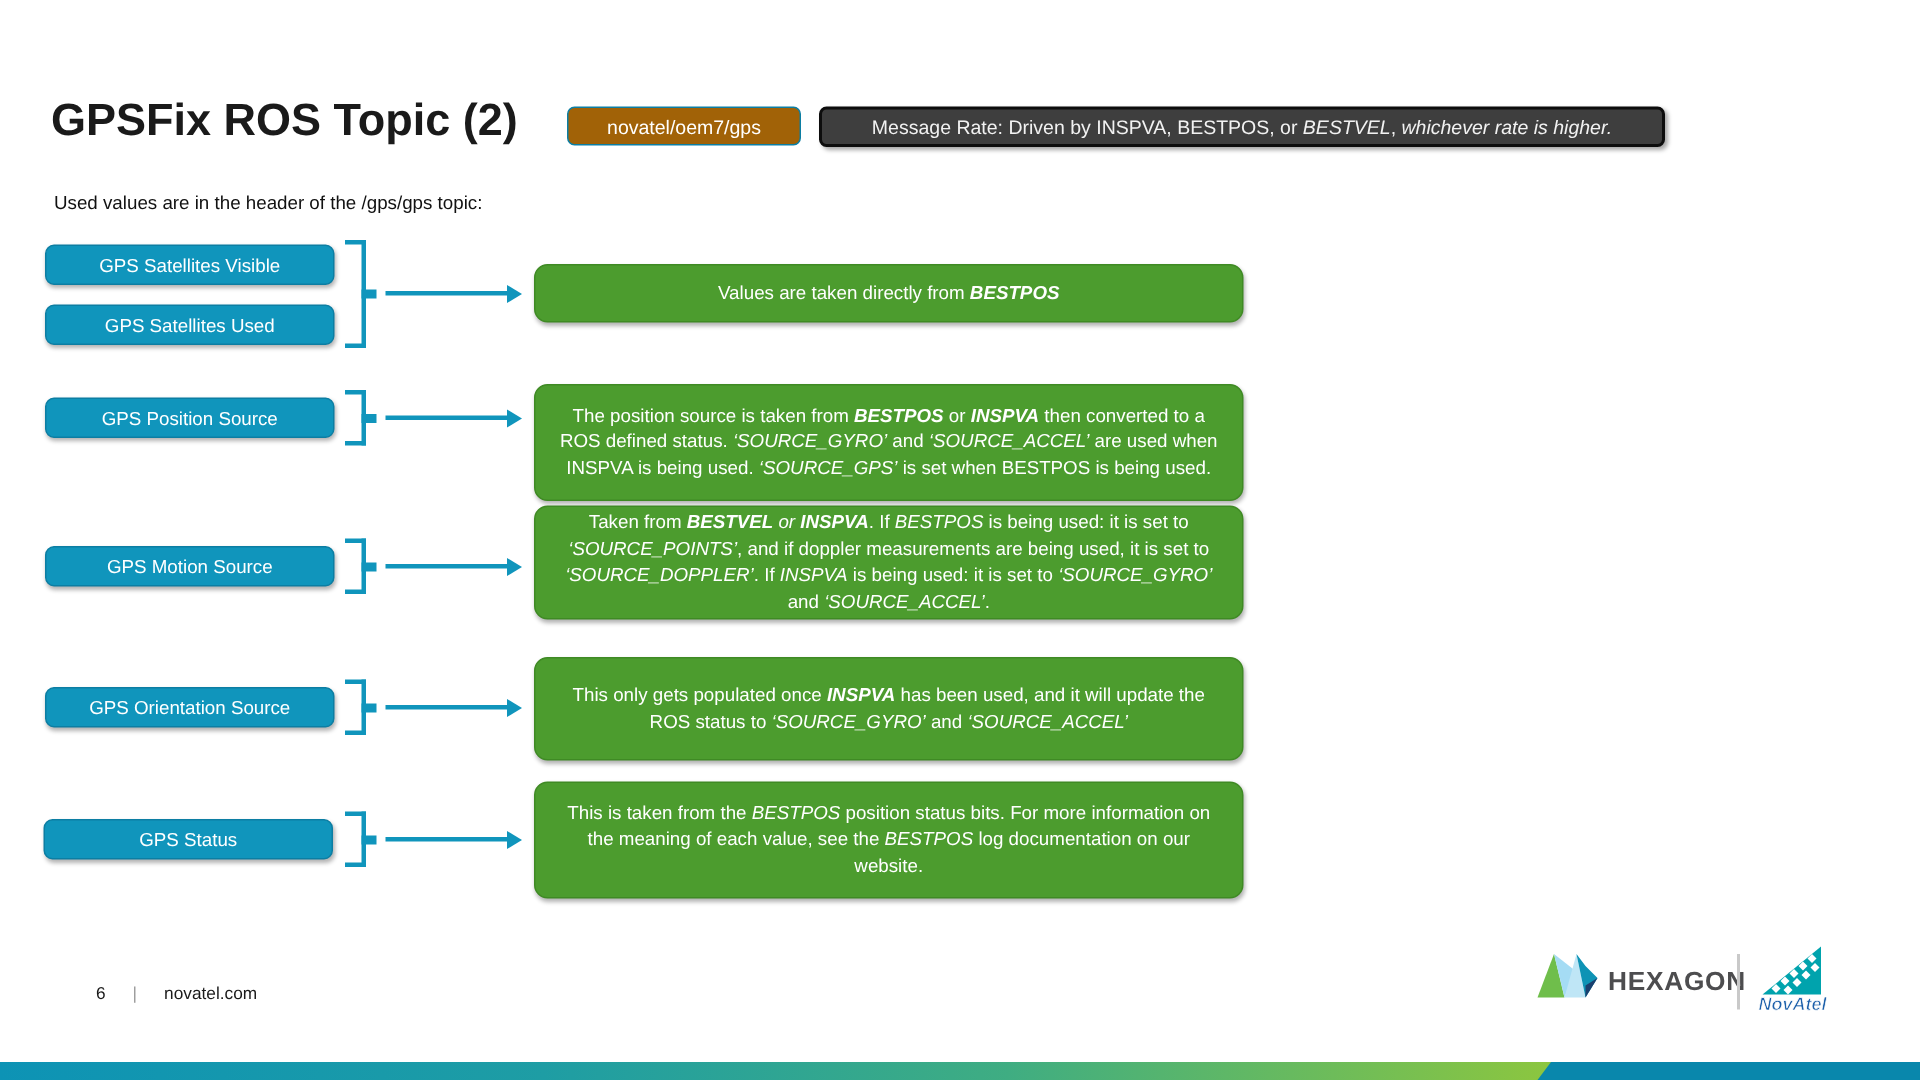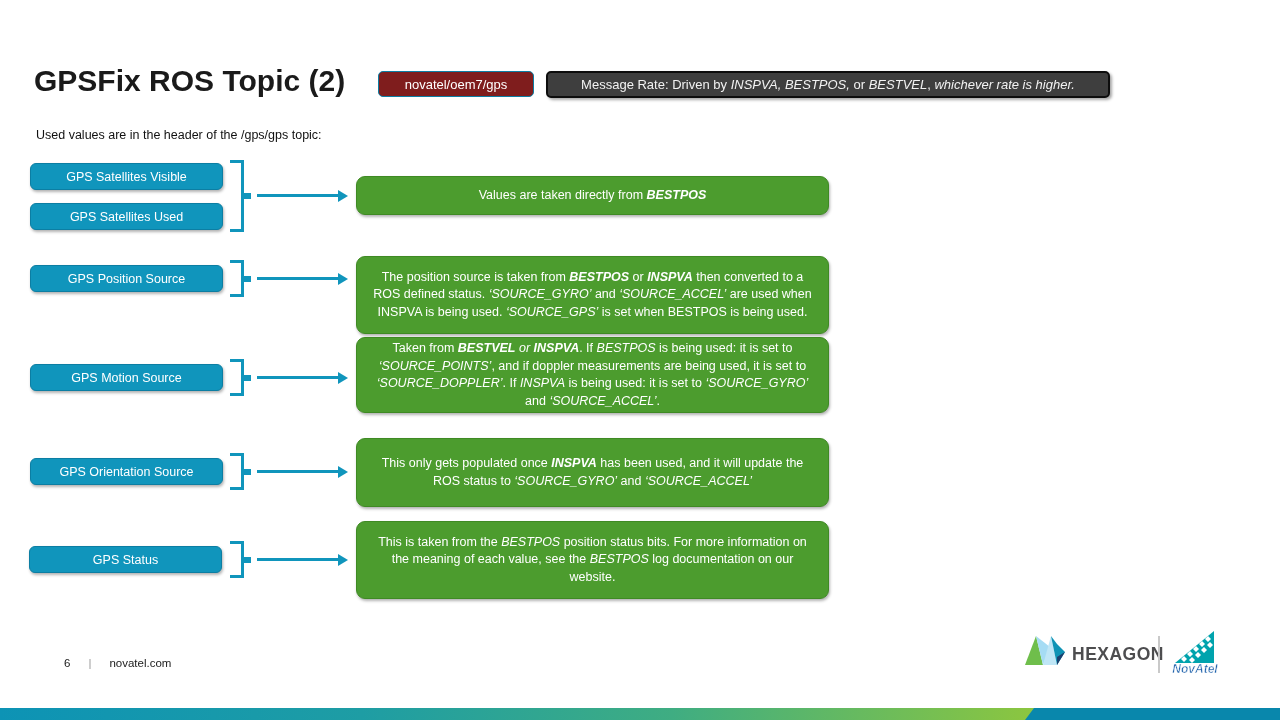--- a/index.html
+++ b/index.html
@@ -6,21 +6,21 @@
   *{box-sizing:border-box;}
   .slide{
     position:relative;width:1280px;height:720px;background:#ffffff;
     font-family:"Liberation Sans","DejaVu Sans",sans-serif;overflow:hidden;margin:0 auto;
   }
   .abs{position:absolute;}
   .title{
     left:34px;top:64px;font-size:30px;font-weight:bold;color:#1a1a1a;letter-spacing:0px;
   }
   .topic-badge{
-    left:378px;top:71px;width:156px;height:26px;background:#7f1d1d;border:1px solid #0c7ea3;
+    left:378px;top:71px;width:156px;height:26px;background:#a16207;border:1px solid #0c7ea3;
     border-radius:5px;color:#fff;font-size:13px;display:flex;align-items:center;justify-content:center;
   }
   .rate-badge{
     left:546px;top:71px;width:564px;height:27px;background:#3E3E3E;border:2px solid #0d0d0d;
     border-radius:5px;color:#f2f2f2;font-size:13px;display:flex;align-items:center;justify-content:center;
     box-shadow:2px 2px 3px rgba(0,0,0,0.35);
   }
   .subtitle{left:36px;top:128px;font-size:12.5px;color:#111;}
   .gps-btn{
     left:30px;width:193px;height:27px;background:#1095BC;border:1px solid #0c7ea3;border-radius:6px;
@@ -59,21 +59,21 @@
   }
 </style>
 </head>
 <body>
 
 <div class="slide">
 
   <div class="abs title">GPSFix ROS Topic (2)</div>
   <div class="abs topic-badge">novatel/oem7/gps</div>
   <div class="abs rate-badge">
-      <span><span>Message Rate: Driven by </span><span style="font-style: italic;">INSPVA, BESTPOS,</span><span> or </span><span style="font-style: italic;">BESTVEL</span><span>, </span><span style="font-style: italic;">whichever rate is higher.</span></span>
+      <span><span>Message Rate: Driven by </span><span style="">INSPVA, BESTPOS,</span><span> or </span><span style="font-style: italic;">BESTVEL</span><span>, </span><span style="font-style: italic;">whichever rate is higher.</span></span>
     </div>
   <div class="abs subtitle">Used values are in the header of the /gps/gps topic:</div>
 
   <div class="abs gps-btn" style="top:163px;text-align:center;">GPS Satellites Visible</div>
   <div class="abs gps-btn" style="top:203px;">GPS Satellites Used</div>
   <div class="abs brace" style="top:160px;height:72px;"></div>
   <div class="abs arrow" style="top:194px;"></div>
   <div class="abs gps-btn" style="top:265px;">GPS Position Source</div>
 
   <div class="abs green-box" style="top:176px;height:39px;">

